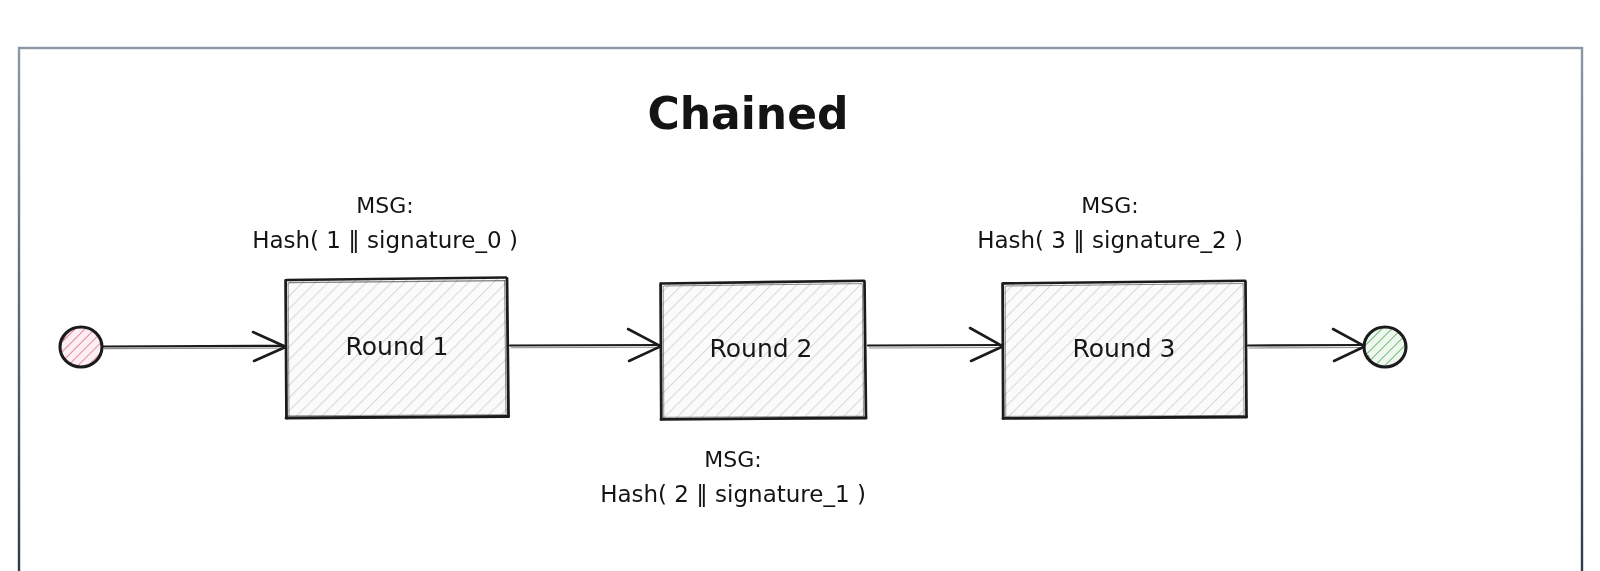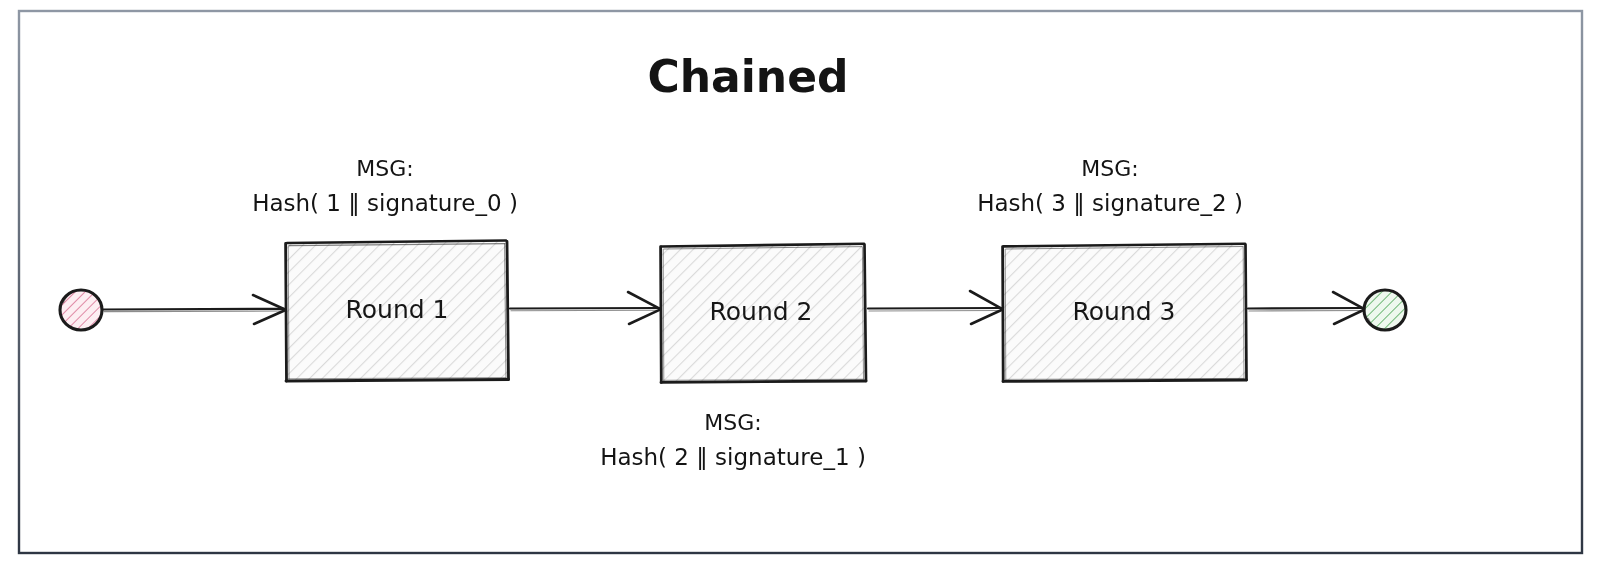--- a/index.html
+++ b/index.html
@@ -2,21 +2,21 @@
 <html><head>
 <meta charset="utf-8">
 <style>
   html,body{margin:0;padding:0;background:#ffffff;}
   body{
     width:1600px;height:571px;
     font-family:"DejaVu Sans", sans-serif;
     overflow:hidden;
     position:relative;
   }
-  #stage{position:absolute;inset:0;width:1600px;height:409px;}
+  #stage{position:absolute;inset:0;width:1600px;height:409px;margin-top:37px;}
   #stage svg{display:block;width:1600px;height:571px;}
 
   .hand{font-family:"DejaVu Sans", sans-serif;}
 </style>
 </head>
 <body>
 
 <div id="stage">
 <svg viewBox="0 0 1600 571" xmlns="http://www.w3.org/2000/svg">
   <defs>

